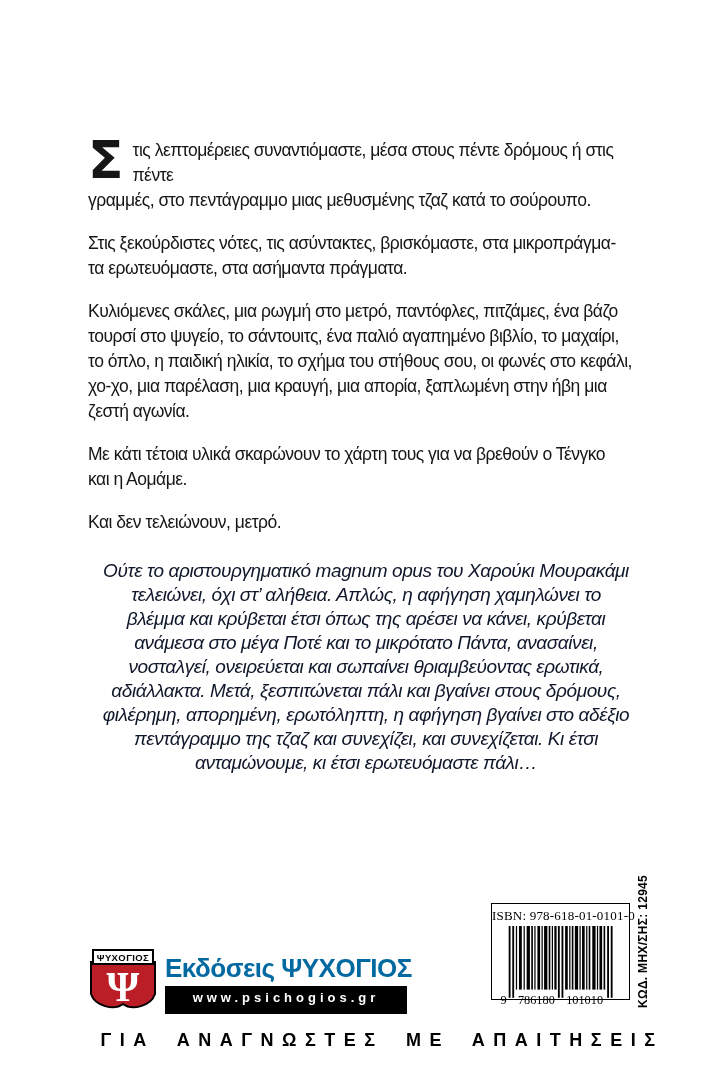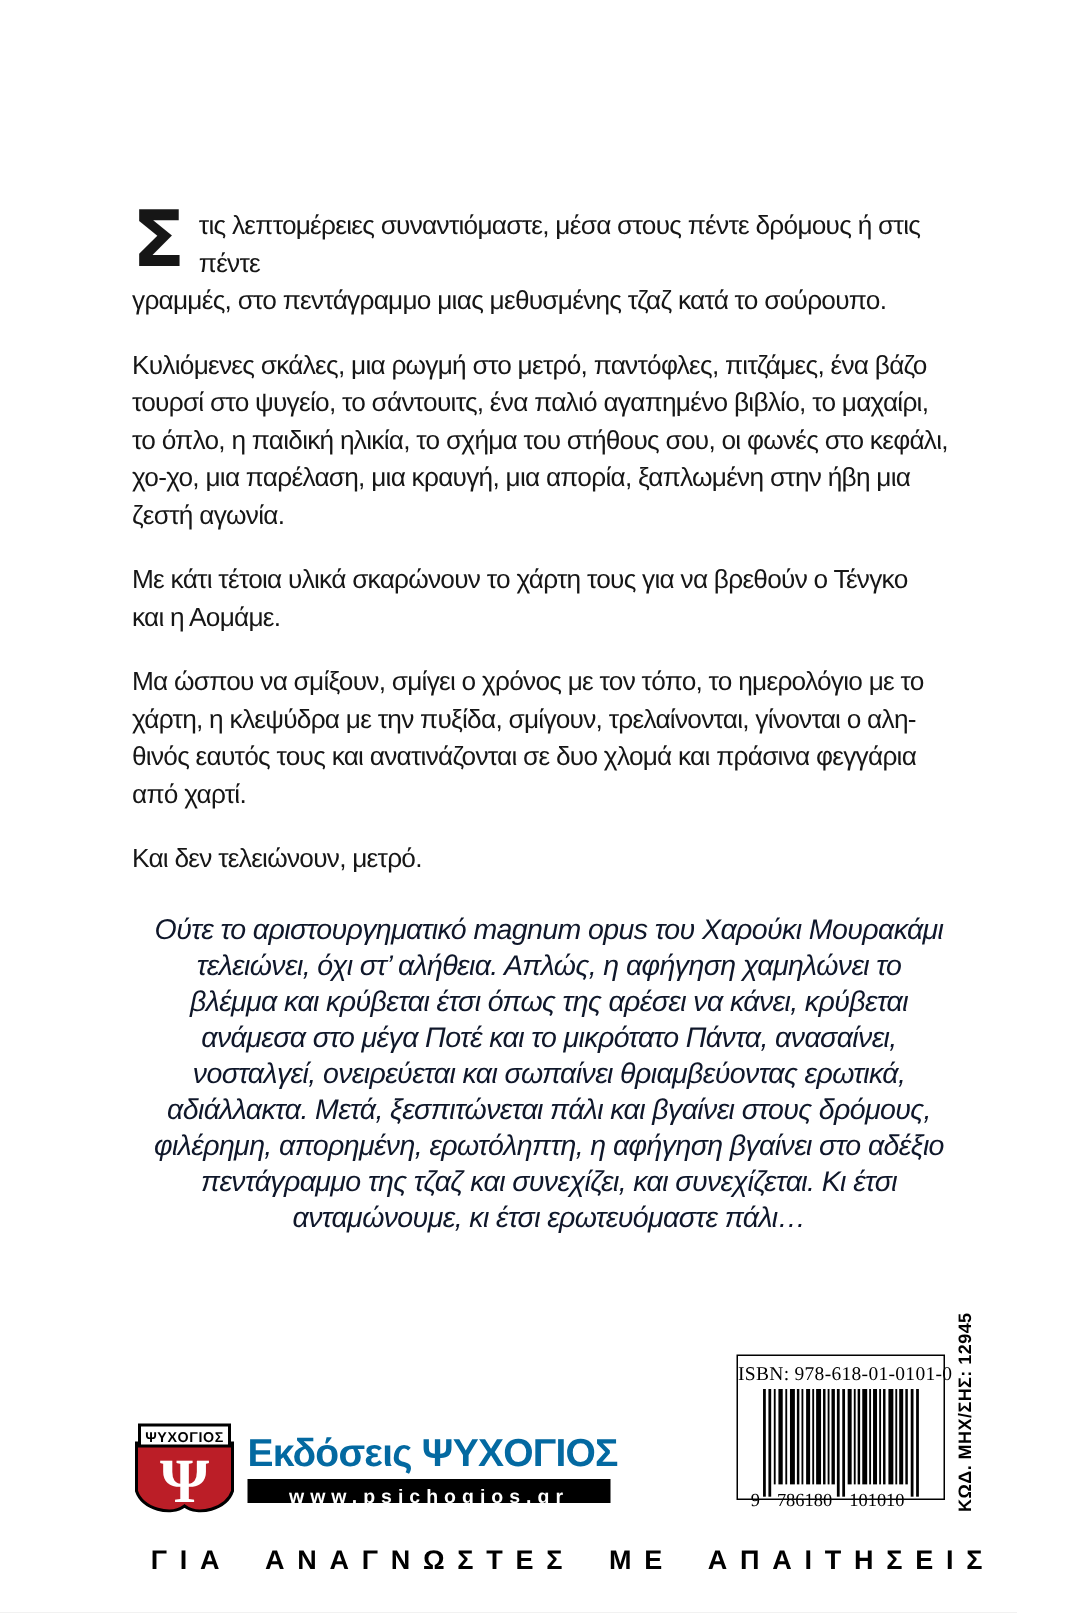--- a/index.html
+++ b/index.html
@@ -102,21 +102,21 @@
     font-weight: 700;
     letter-spacing: -0.5px;
     line-height: 32px;
     margin-top: 4px;
     color: #0369a1;
     white-space: nowrap;
   }
   .web-bar {
     margin-top: 2px;
     width: 242px;
-    height: 16px;
+    height: 28px;
     background: #000;
     color: #fff;
     font-weight: 700;
     font-size: 13px;
     letter-spacing: 4px;
     text-align: center;
     line-height: 24px;
     white-space: nowrap;
   }
 
@@ -137,31 +137,29 @@
   }
 </style>
 </head>
 <body>
 
 <div class="page">
 
   <div class="content">
     <p><span class="drop-cap">Σ</span><span>τις λεπτομέρειες συναντιόμαστε, μέσα στους πέντε δρόμους ή στις πέντε
 γραμμές, στο πεντάγραμμο μιας μεθυσμένης τζαζ κατά το σούρουπο.</span></p>
+    <p>Στις ξεκούρδιστες νότες, τις ασύντακτες, βρισκόμαστε, στα μικροπράγμα-
+τα ερωτευόμαστε, στα ασήμαντα πράγματα.</p>
     <p>Κυλιόμενες σκάλες, μια ρωγμή στο μετρό, παντόφλες, πιτζάμες, ένα βάζο
 τουρσί στο ψυγείο, το σάντουιτς, ένα παλιό αγαπημένο βιβλίο, το μαχαίρι,
 το όπλο, η παιδική ηλικία, το σχήμα του στήθους σου, οι φωνές στο κεφάλι,
 χο-χο, μια παρέλαση, μια κραυγή, μια απορία, ξαπλωμένη στην ήβη μια
 ζεστή αγωνία.</p>
     <p>Με κάτι τέτοια υλικά σκαρώνουν το χάρτη τους για να βρεθούν ο Τένγκο
 και η Αομάμε.</p>
-    <p>Μα ώσπου να σμίξουν, σμίγει ο χρόνος με τον τόπο, το ημερολόγιο με το
-χάρτη, η κλεψύδρα με την πυξίδα, σμίγουν, τρελαίνονται, γίνονται ο αλη-
-θινός εαυτός τους και ανατινάζονται σε δυο χλομά και πράσινα φεγγάρια
-από χαρτί.</p>
     <p>Και δεν τελειώνουν, μετρό.</p>
 
     <div class="quote">Ούτε το αριστουργηματικό magnum opus του Χαρούκι Μουρακάμι
 τελειώνει, όχι στ’ αλήθεια. Απλώς, η αφήγηση χαμηλώνει το
 βλέμμα και κρύβεται έτσι όπως της αρέσει να κάνει, κρύβεται
 ανάμεσα στο μέγα Ποτέ και το μικρότατο Πάντα, ανασαίνει,
 νοσταλγεί, ονειρεύεται και σωπαίνει θριαμβεύοντας ερωτικά,
 αδιάλλακτα. Μετά, ξεσπιτώνεται πάλι και βγαίνει στους δρόμους,
 φιλέρημη, απορημένη, ερωτόληπτη, η αφήγηση βγαίνει στο αδέξιο
 πεντάγραμμο της τζαζ και συνεχίζει, και συνεχίζεται. Κι έτσι

